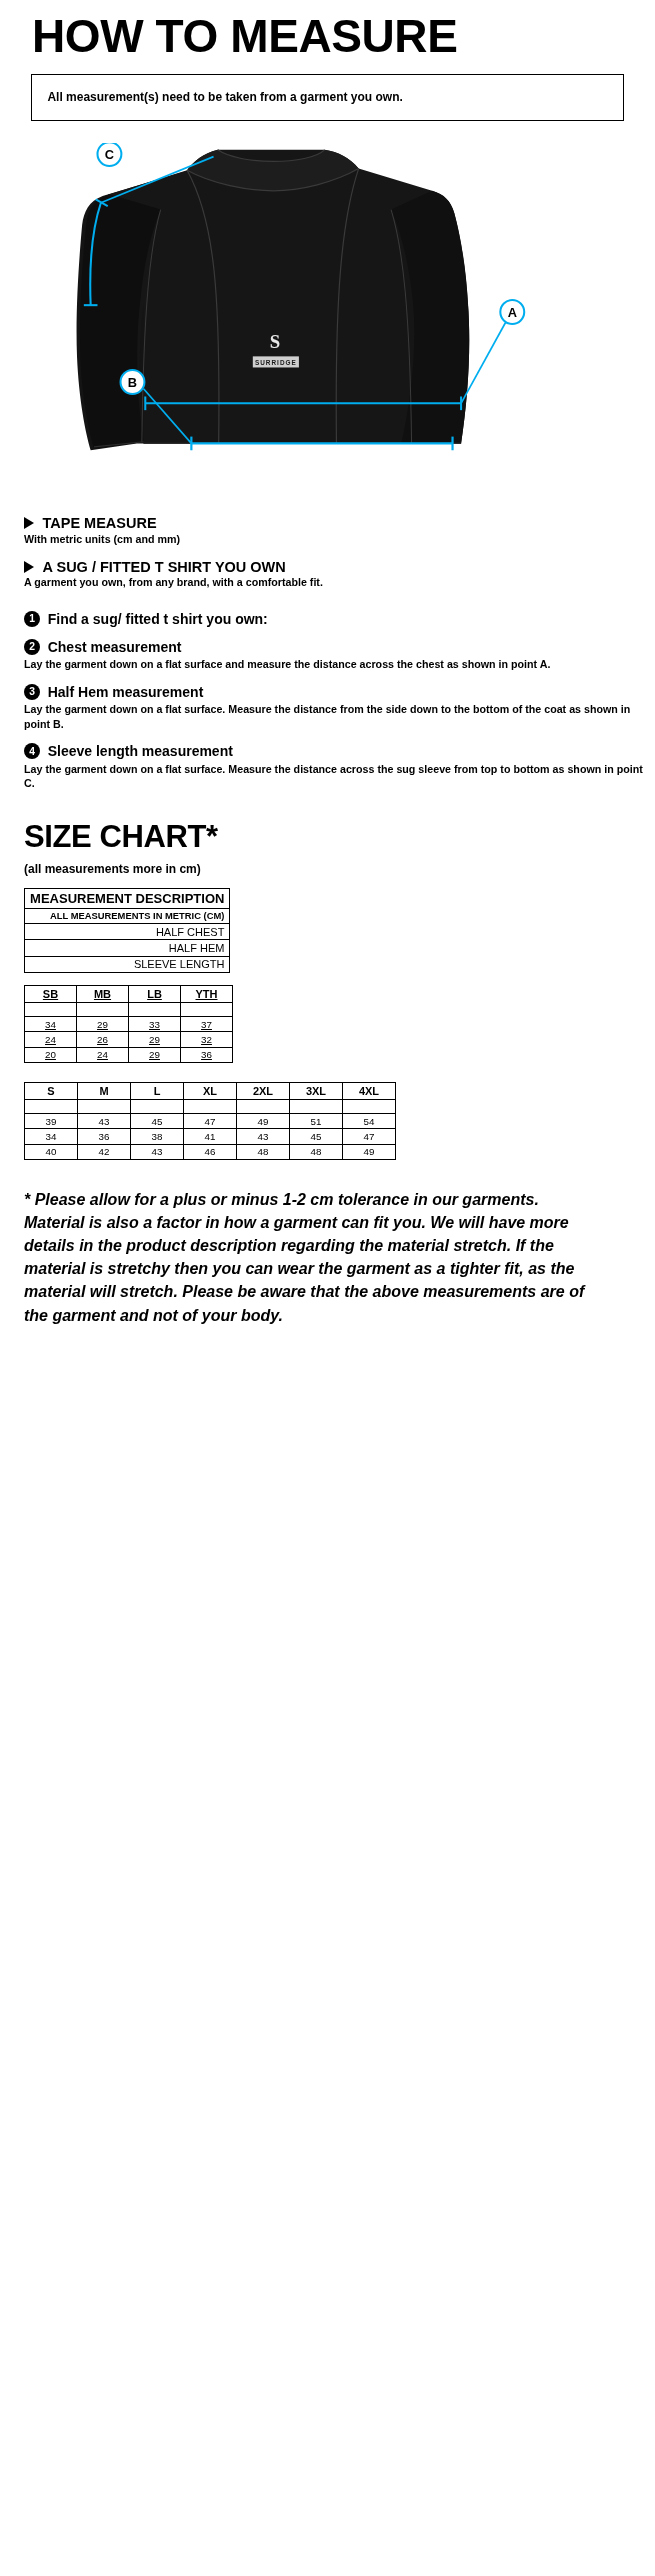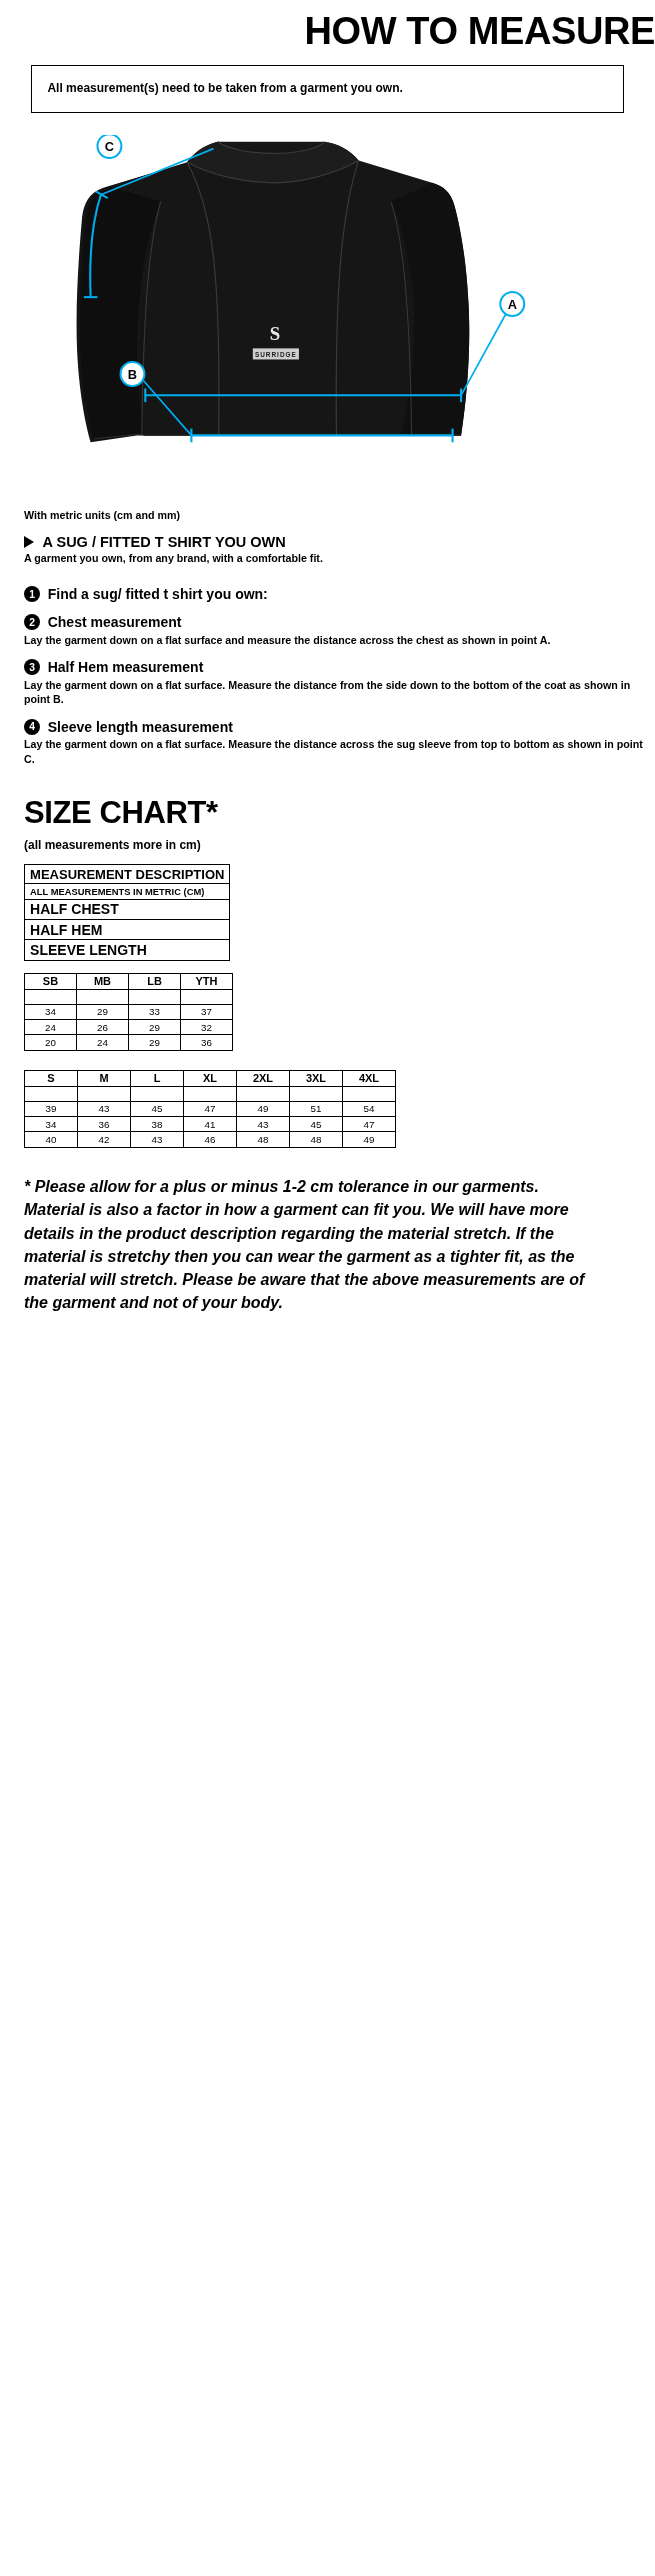--- a/index.html
+++ b/index.html
@@ -7,26 +7,25 @@
   body {
     width: 655px;
     background: #ffffff;
     font-family: "Liberation Sans", sans-serif;
     color: #000000;
   }
   .page { width: 655px; position: relative; padding: 0 0 34px 0; }
 
   
   .main-title {
-    font-size: 38px;
+    font-size: 46px;
     font-weight: bold;
     letter-spacing: -0.4px;
     padding: 12px 0 8.5px 32px;
     line-height: 1.05;
-    text-align: right;
   }
 
   
   .notice {
     margin: 5.1px 31px 0 31px;
     border: 1.7px solid #000;
     padding: 13.7px 15.4px 15.4px 15.4px;
   }
   .notice-text {
     font-size: 12px;
@@ -124,28 +123,28 @@
     padding: 1.7px 4.3px;
     text-align: center;
     font-weight: normal;
     height: 14.5px;
   }
   table.sz th { font-weight: bold; font-size: 11px; }
 
   
   table.desc { margin-bottom: 12px; }
   table.desc td, table.desc th {
-    text-align: left;
+    text-align: right;
     padding: 1.7px 5.1px;
   }
   table.desc .hdr { font-size: 13px; font-weight: bold; }
   table.desc .sub { font-size: 9.4px; font-weight: bold; }
-  table.desc .row { font-size: 14px; font-weight: bold; }
-
-  table.kids td, table.kids th { width: 52px; }
+  table.desc .row { font-size: 11px; }
+
+  table.kids td, table.kids th { width: 52px; text-decoration: underline; }
   table.adults td, table.adults th { width: 53px; }
   table.kids { margin-bottom: 19px; }
   table.adults { margin-bottom: 19px; }
   .spacer-row td { height: 7.7px; border-left: 0.9px solid #000; border-right: 0.9px solid #000; border-top: 0.9px solid #000; border-bottom: 0.9px solid #000; }
 
   
   .footer-note {
     font-size: 16px;
     font-style: italic;
     font-weight: bold;
@@ -263,20 +262,24 @@
       </g>
       <g>
         <circle cx="128" cy="13" r="14" fill="#ffffff" stroke="#00AEEF" stroke-width="2.4"></circle>
         <text x="128" y="19" text-anchor="middle" font-family="Liberation Sans, sans-serif" font-size="15" font-weight="bold" fill="#000">C</text>
       </g>
     </svg>
   </div>
 
   <div class="need-list">
     <div class="need-item">
+      <div class="need-head">
+        <span class="tri"></span>
+        <span>TAPE MEASURE</span>
+      </div>
       <div class="need-sub">With metric units (cm and mm)</div>
     </div>
     <div class="need-item">
       <div class="need-head">
         <span class="tri"></span>
         <span>A SUG / FITTED T SHIRT YOU OWN</span>
       </div>
       <div class="need-sub">A garment you own, from any brand, with a comfortable fit.</div>
     </div>
   </div>

